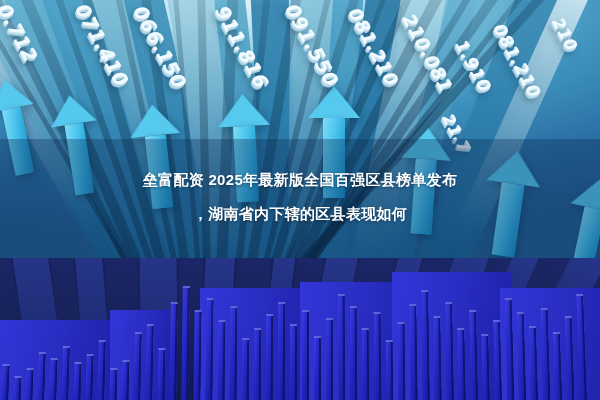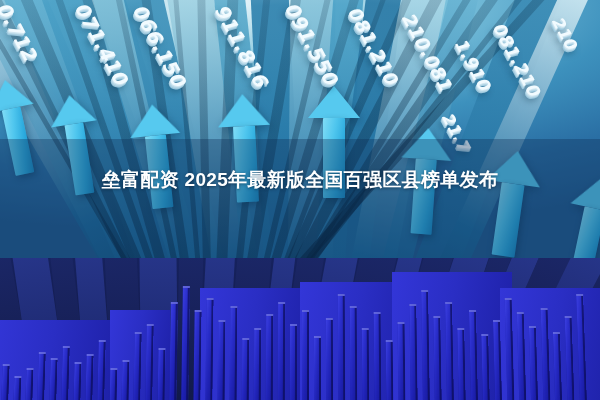--- a/index.html
+++ b/index.html
@@ -129,21 +129,21 @@
   .caption {
     position: absolute;
     left: 0;
     top: 139px;
     width: 600px;
     height: 119px;
     box-sizing: border-box;
     padding: 24px 30px 0 30px;
     color: #ffffff;
     font-weight: 700;
-    font-size: 19px;
+    font-size: 15px;
     line-height: 34px;
     text-align: center;
     letter-spacing: .3px;
     text-shadow: 0 1px 3px rgba(4,26,50,.55);
   }
   .caption .ln1 { display: block; }
   .caption .ln2 { display: block; }
 </style>
 </head>
 <body>
@@ -325,15 +325,16 @@
         <div class="lbar" style="left: 542px; width: 7px; height: 90px; transform: skewX(1.77deg);"></div>
         <div class="lbar" style="left: 554px; width: 7px; height: 66px; transform: skewX(1.86deg);"></div>
         <div class="lbar" style="left: 566px; width: 7px; height: 82px; transform: skewX(1.95deg);"></div>
         <div class="lbar" style="left: 578px; width: 7px; height: 104px; transform: skewX(2.04deg);"></div>
       </div>
   </div>
 
   <div class="caption-band"></div>
   <div class="caption">
     <span class="ln1">垒富配资 2025年最新版全国百强区县榜单发布</span>
+    <span class="ln2">，湖南省内下辖的区县表现如何</span>
   </div>
 
 </div>
 
 </body></html>

